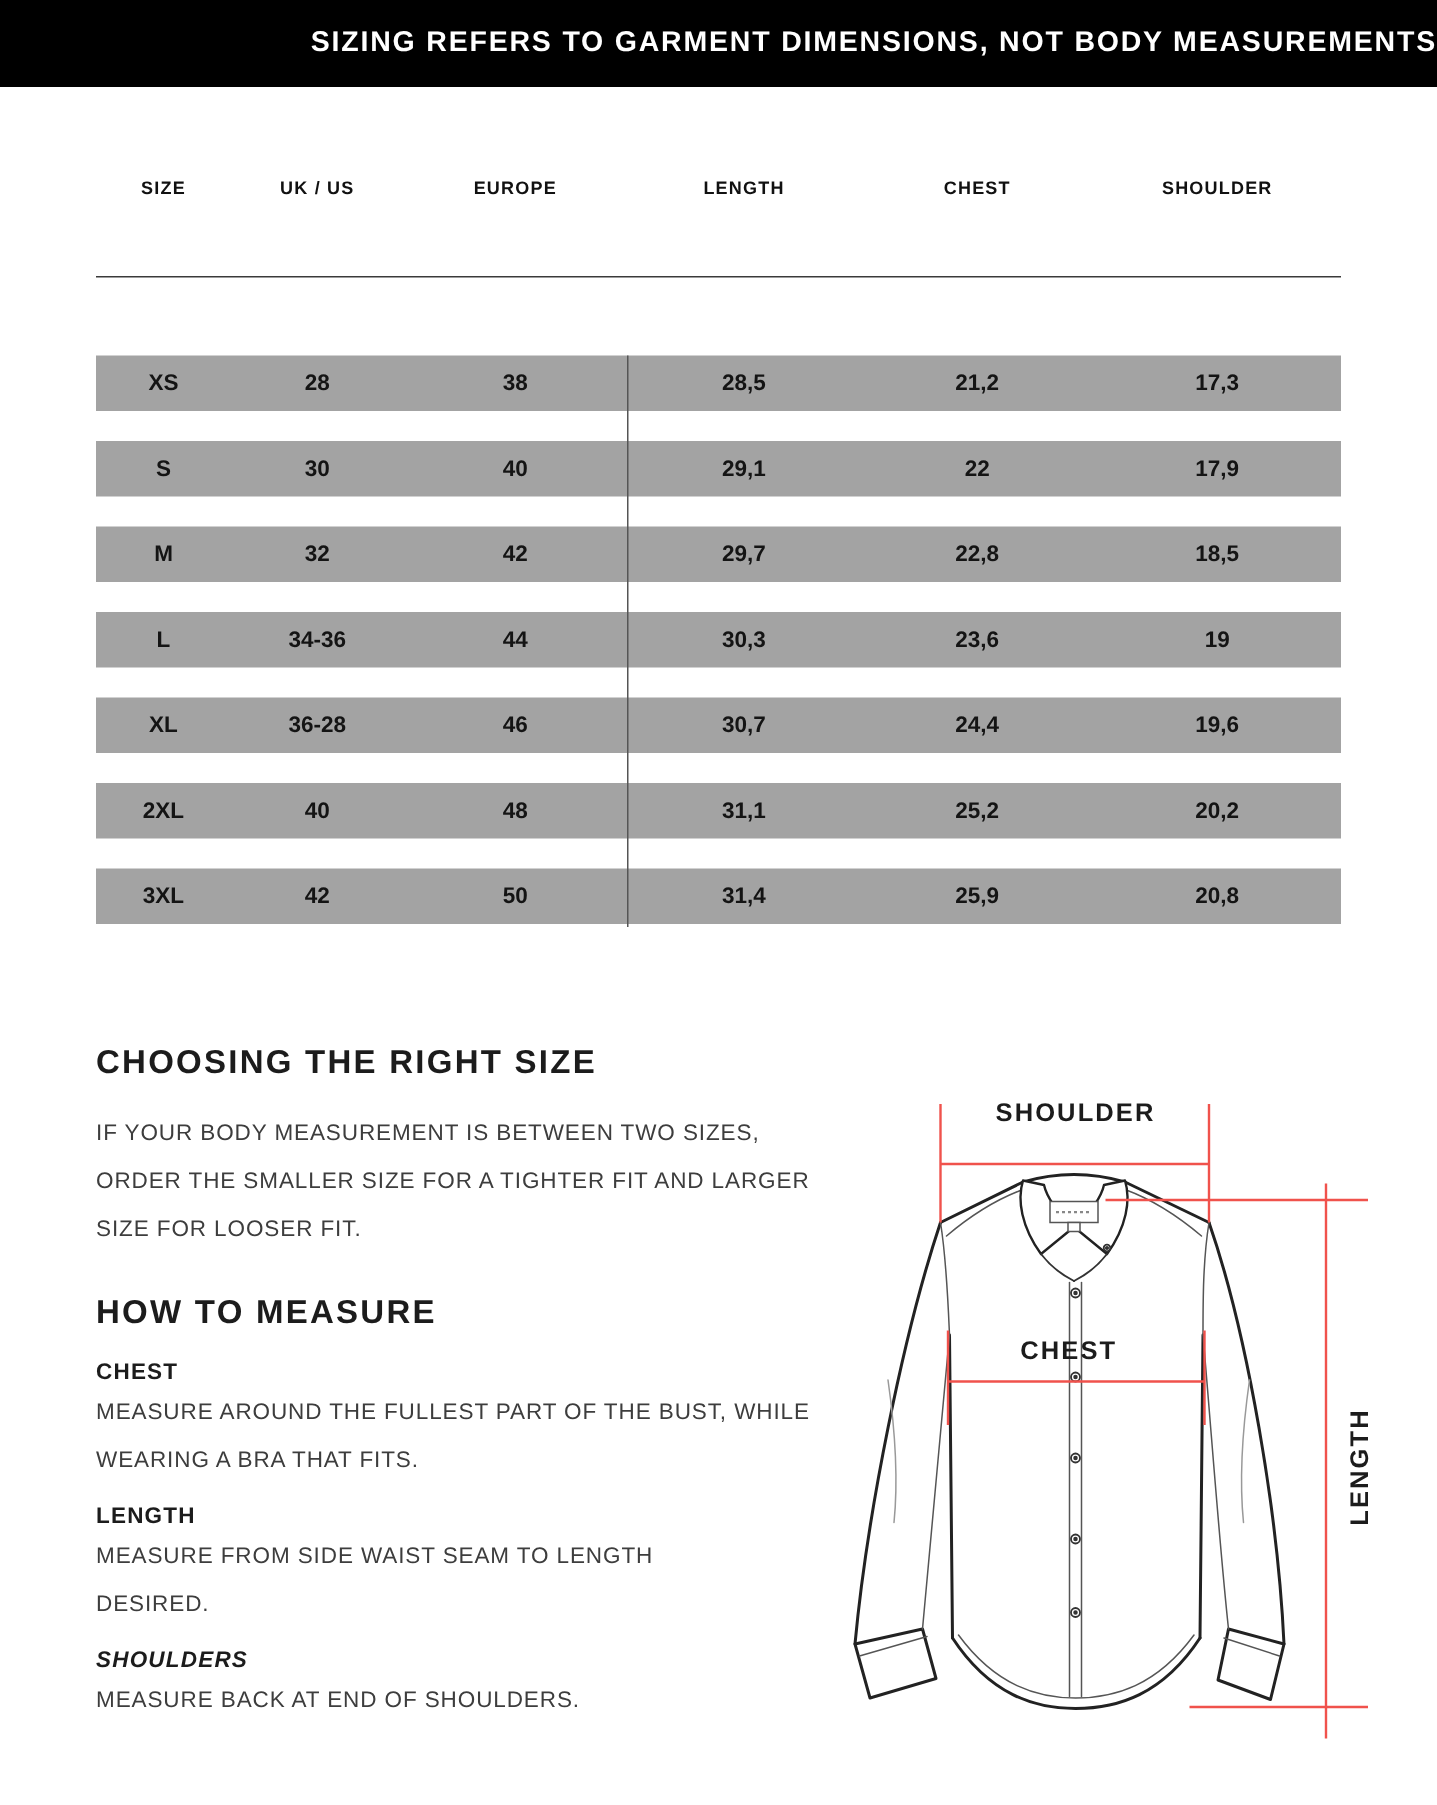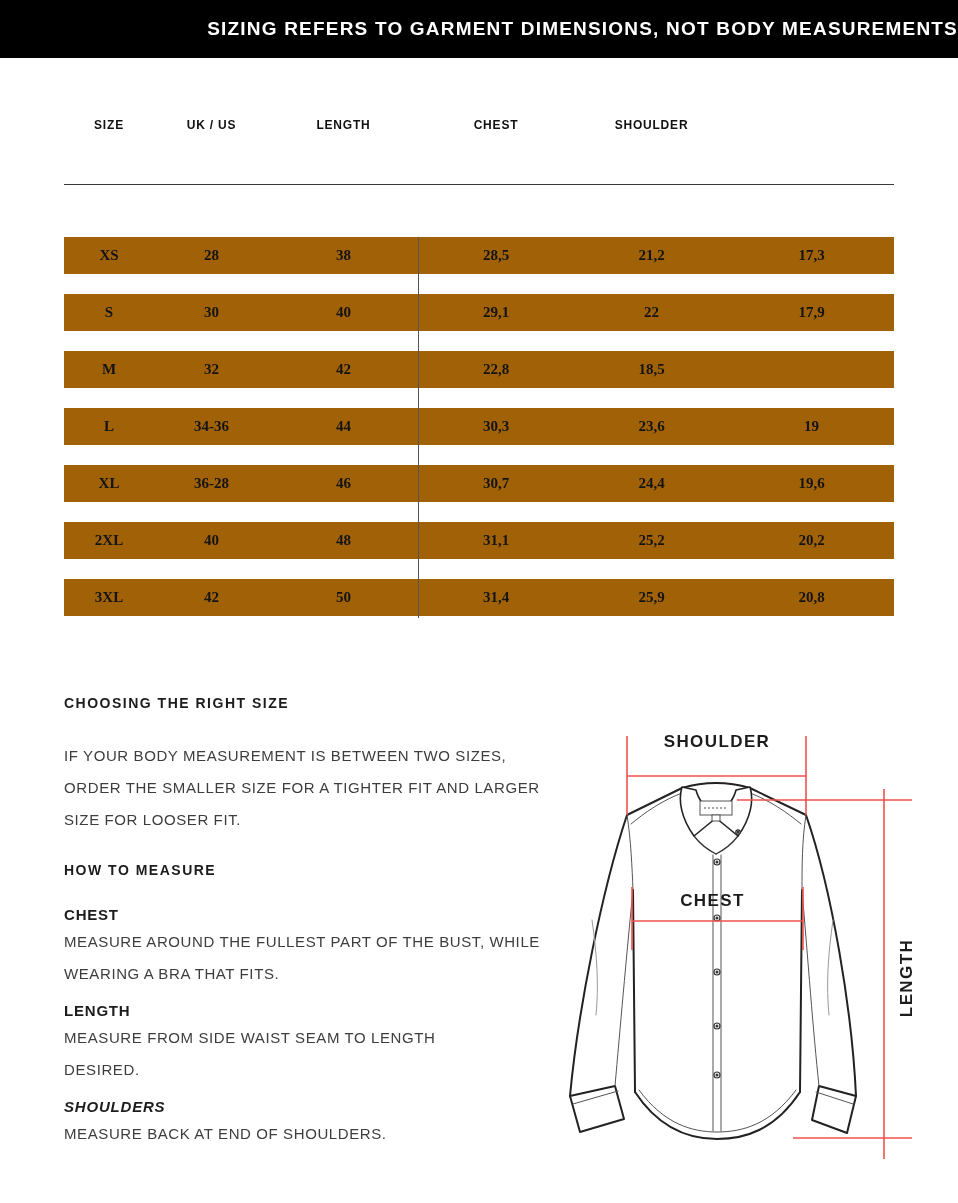--- a/index.html
+++ b/index.html
@@ -11,27 +11,27 @@
           display:flex;align-items:center;justify-content:flex-end;}
   .banner span{color:#fff;font-size:19px;font-weight:bold;letter-spacing:1.2px;}
 
   
   .grid6{display:grid;grid-template-columns:90px 115px 149px 156px 155px 165px;}
   .thead{position:absolute;left:64px;top:106px;width:830px;height:38px;}
   .thead .cell{display:flex;align-items:center;justify-content:center;
                font-size:12px;font-weight:bold;letter-spacing:0.8px;color:#111;}
   .head-rule{position:absolute;left:64px;top:184px;width:830px;height:1px;background:#3a3a3a;}
   .rows{position:absolute;left:64px;top:237px;width:830px;}
-  .trow{height:37px;margin-bottom:20px;background:#a16207;font-family:Liberation Serif, serif;}
+  .trow{height:37px;margin-bottom:20px;background:#a3a3a3;}
   .trow .cell{display:flex;align-items:center;justify-content:center;
               font-size:15px;font-weight:bold;color:#141414;}
   .col-divider{position:absolute;left:418px;top:237px;width:1px;height:381px;background:#555;}
 
   
-  .h2{position:absolute;left:64px;font-size:14px;font-weight:bold;letter-spacing:1.5px;color:#1c1c1c;}
+  .h2{position:absolute;left:64px;font-size:22px;font-weight:bold;letter-spacing:1.5px;color:#1c1c1c;}
   .h3{position:absolute;left:64px;font-size:15px;font-weight:bold;letter-spacing:0.8px;color:#1c1c1c;}
   .para{position:absolute;left:64px;font-size:15px;line-height:32px;letter-spacing:0.6px;color:#3d3d3d;}
 
   
   .diagram{position:absolute;left:560px;top:720px;width:398px;height:483px;}
   .diagram svg{position:absolute;left:0;top:0;}
   .dlabel{position:absolute;font-size:17px;font-weight:bold;letter-spacing:1.4px;color:#1c1c1c;text-align:center;}
   .lbl-shoulder{left:67px;top:12px;width:180px;}
   .lbl-chest{left:80px;top:171px;width:145px;}
   .lbl-length{left:297px;top:248px;width:100px;height:20px;transform:rotate(-90deg);}
@@ -41,20 +41,21 @@
 
 <div class="page">
 
   <div class="banner">
     <span>SIZING REFERS TO GARMENT DIMENSIONS, NOT BODY MEASUREMENTS</span>
   </div>
 
   <div class="thead grid6">
     <div class="cell">SIZE</div>
     <div class="cell">UK / US</div>
+    <div class="cell">EUROPE</div>
     <div class="cell">LENGTH</div>
     <div class="cell">CHEST</div>
     <div class="cell">SHOULDER</div>
   </div>
   <div class="head-rule"></div>
 
   <div class="rows">
     <div class="trow grid6">
       <div class="cell">XS</div>
       <div class="cell">28</div>
@@ -68,20 +69,21 @@
       <div class="cell">30</div>
       <div class="cell">40</div>
       <div class="cell">29,1</div>
       <div class="cell">22</div>
       <div class="cell">17,9</div>
     </div>
     <div class="trow grid6">
       <div class="cell">M</div>
       <div class="cell">32</div>
       <div class="cell">42</div>
+      <div class="cell">29,7</div>
       <div class="cell">22,8</div>
       <div class="cell">18,5</div>
     </div>
     <div class="trow grid6">
       <div class="cell">L</div>
       <div class="cell">34-36</div>
       <div class="cell">44</div>
       <div class="cell">30,3</div>
       <div class="cell">23,6</div>
       <div class="cell">19</div>

